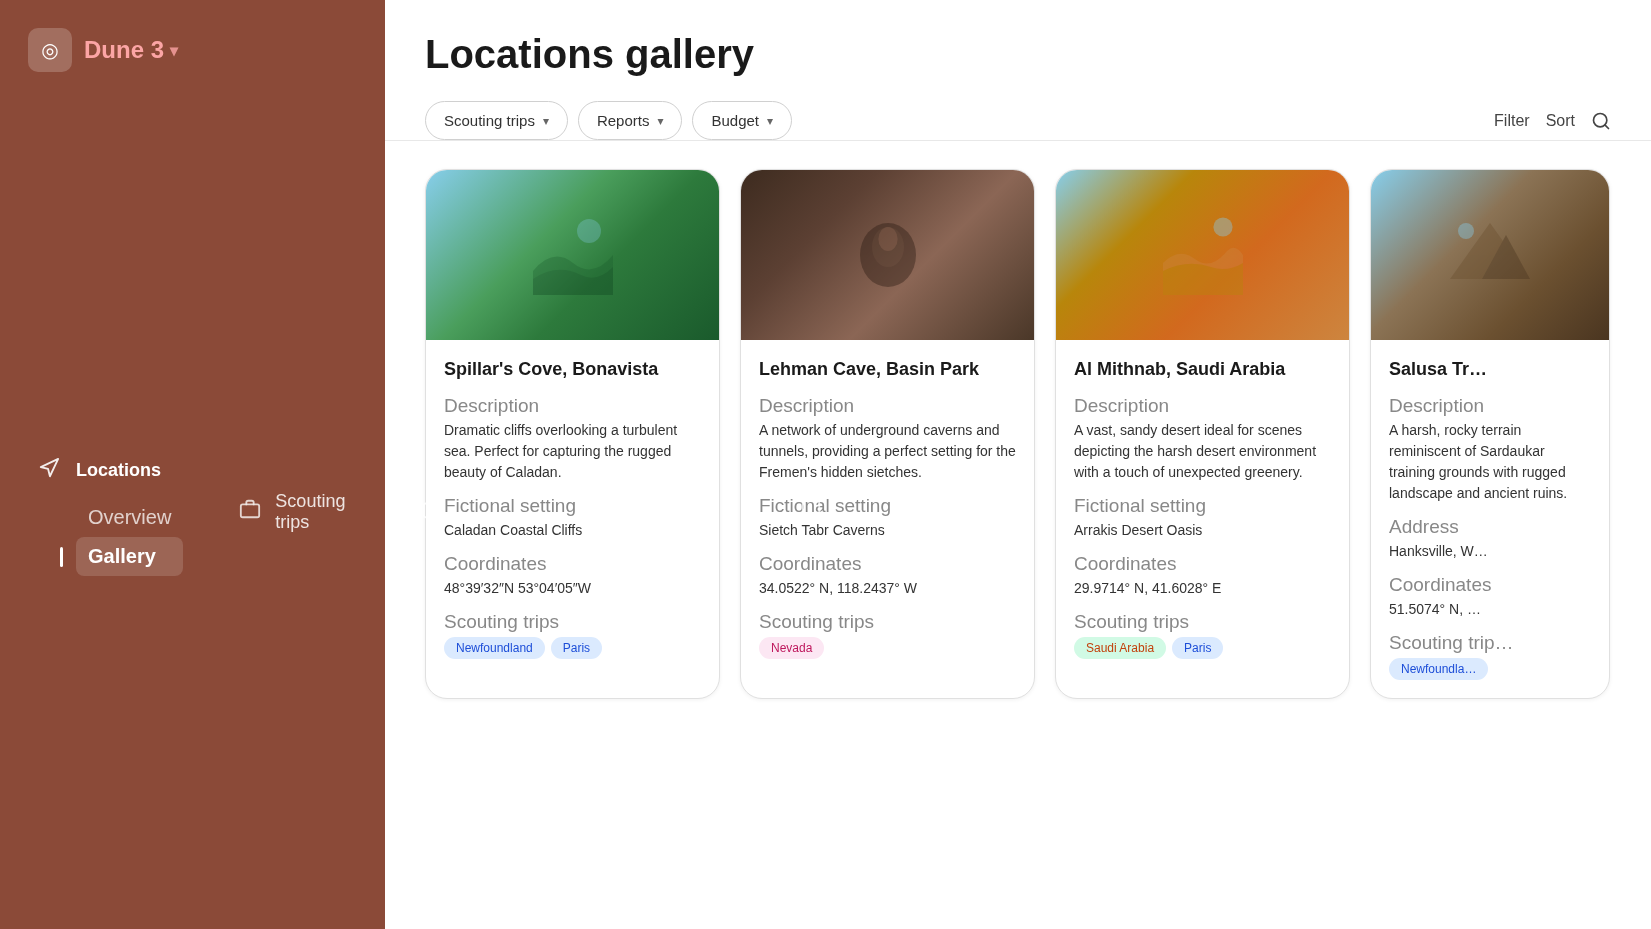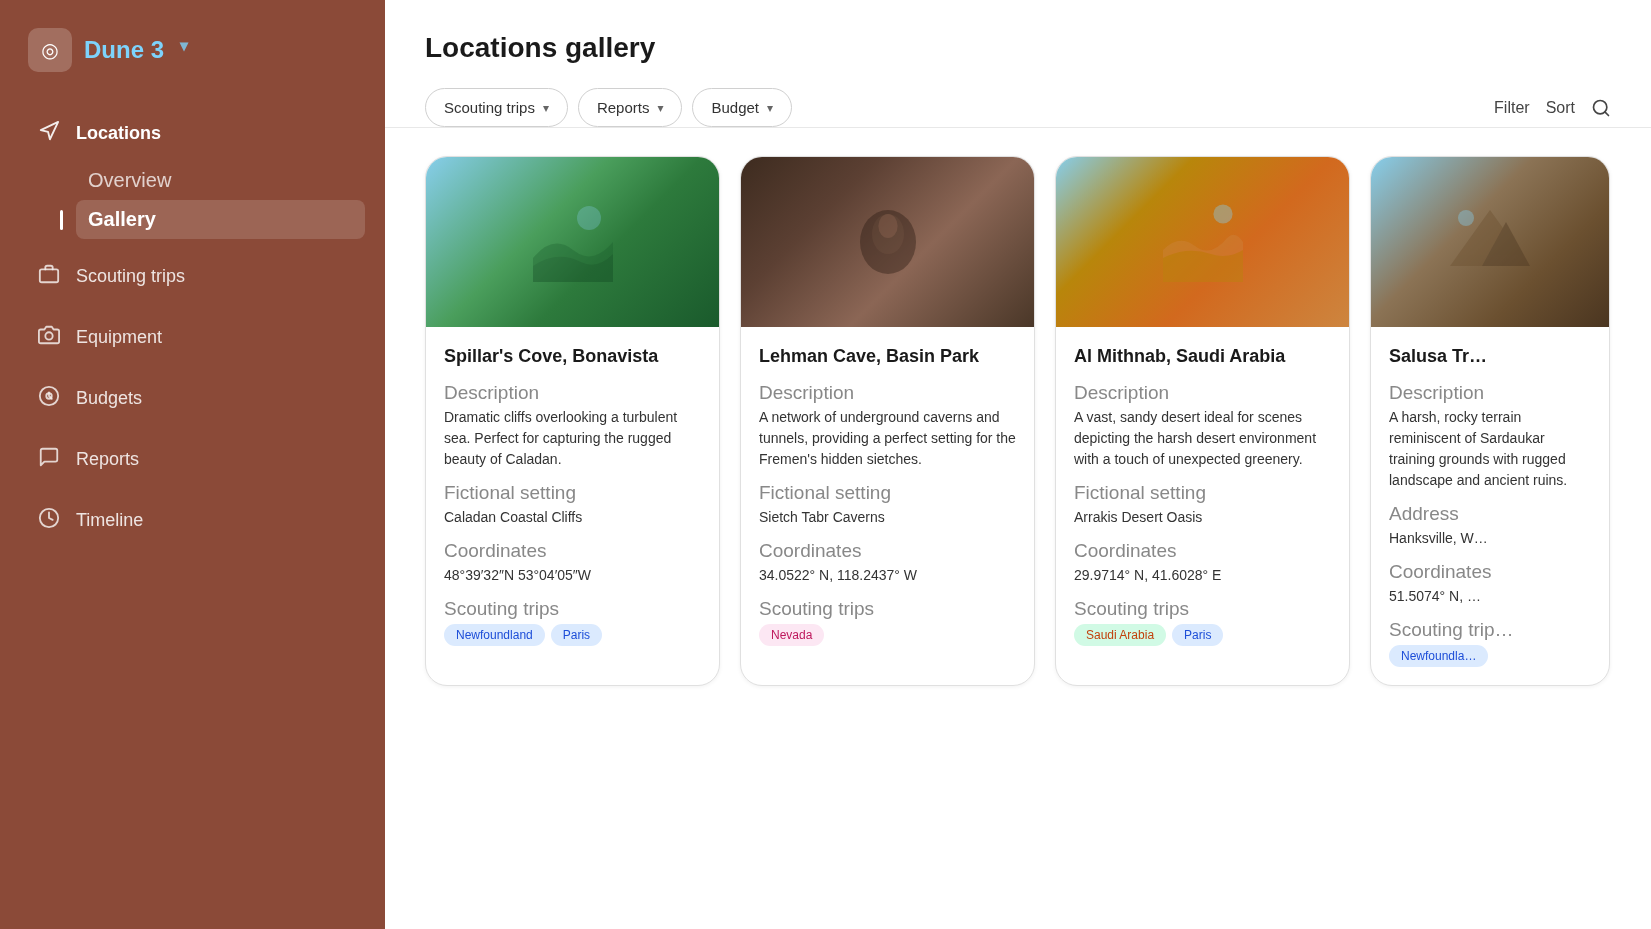--- a/index.html
+++ b/index.html
@@ -28,28 +28,28 @@
       background: rgba(255,255,255,0.2);
       border-radius: 10px;
       display: flex;
       align-items: center;
       justify-content: center;
       font-size: 20px;
     }
     .app-title {
       font-size: 24px;
       font-weight: 700;
-      color: #7dd3fc;
-      display: flex;
-      align-items: flex-start;
-      gap: 16px;
+      color: #fca5a5;
+      display: flex;
+      align-items: center;
+      gap: 6px;
     }
     .app-title-chevron { font-size: 16px; opacity: 0.8; }
 
-    .sidebar-nav { display: flex; flex-direction: column; padding: 8px 0; flex: 1; }
+    .sidebar-nav { display: flex; flex-direction: row; padding: 8px 0; flex: 1; align-items: center; }
 
     .nav-section {
       padding: 4px 20px;
     }
     .nav-item {
       display: flex;
       align-items: center;
       gap: 14px;
       padding: 12px 16px;
       border-radius: 10px;
@@ -96,21 +96,21 @@
       display: flex;
       flex-direction: column;
       overflow: hidden;
     }
 
     .main-header {
       padding: 32px 40px 0 40px;
       border-bottom: 1px solid #e8e8e8;
     }
     .page-title {
-      font-size: 28px;
+      font-size: 40px;
       font-weight: 700;
       color: #1a1a1a;
       margin-bottom: 24px;
     }
     .filter-bar {
       display: flex;
       align-items: center;
       gap: 10px;
       padding-bottom: 0;
     }

